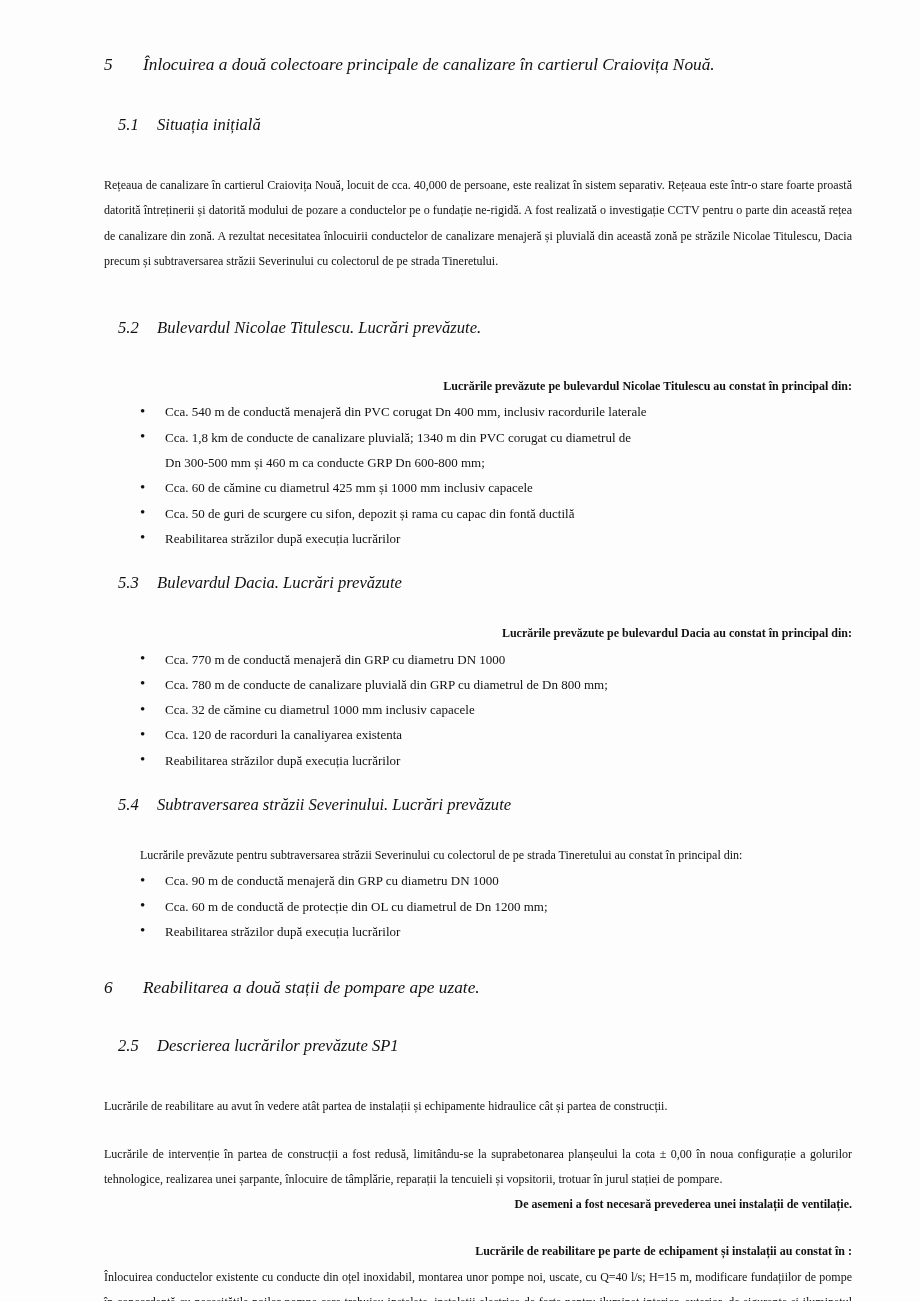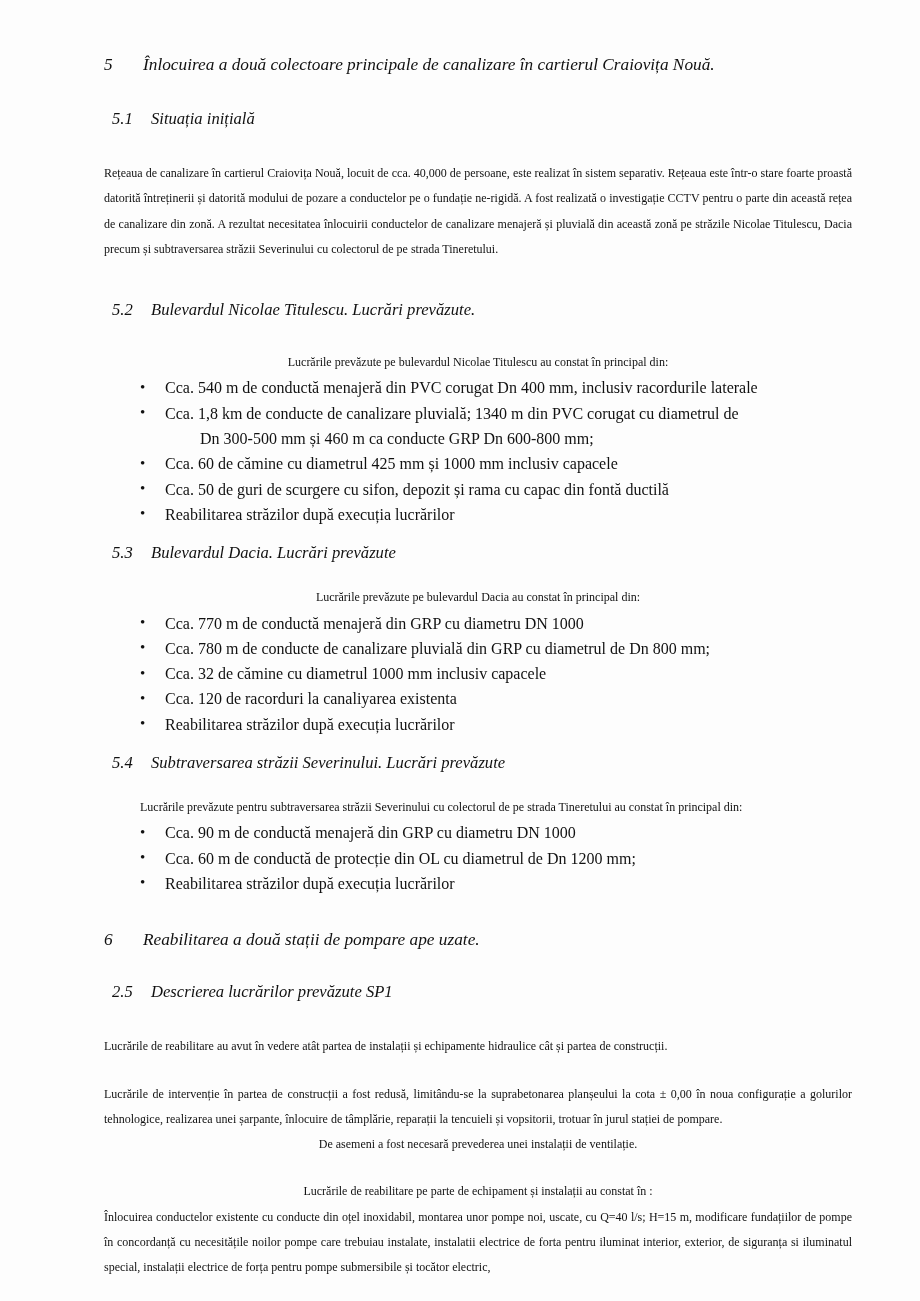--- a/index.html
+++ b/index.html
@@ -27,21 +27,21 @@
     align-items: baseline;
     font-style: italic;
     color: #111;
   }
   .h1 {
     font-size: 17.3px;
     margin: 0;
   }
   .h2 {
     font-size: 16.6px;
-    margin: 8px;
+    margin: 14px;
   }
   .h-num {
     flex: 0 0 auto;
     width: 39px;
     font-style: italic;
     text-decoration: none;
   }
   .h-text {
     text-underline-offset: 2.5px;
     text-decoration-thickness: 1px;
@@ -52,45 +52,46 @@
     line-height: 25.3px;
     text-align: justify;
     margin: 0;
     color: #111;
     hyphens: none;
   }
   p.indent-first {
     text-indent: 36px;
   }
   p.left {
-    text-align: center;
+    text-align: right;
+    font-weight: bold;
   }
   
   ul.bul {
     list-style: none;
     margin: 0;
     padding: 0;
   }
   ul.bul > li {
     position: relative;
-    font-size: 16px;
+    font-size: 13px;
     line-height: 25.3px;
     padding-left: 61px;
     text-align: left;
     color: #111;
   }
   ul.bul > li::before {
     content: "\2022";
     position: absolute;
     left: 36px;
     top: -0.5px;
     font-size: 15px;
   }
   li.wrap2 { text-align: justify; }
-  li.wrap2 > span.l2 { display: block; text-align: left; margin-left: 35px; }
+  li.wrap2 > span.l2 { display: block; text-align: left; }
   .sp-8  { height: 8px; }
   .sp-14 { height: 14px; }
   .sp-22 { height: 22px; }
   .sp-24 { height: 24px; }
   .sp-26 { height: 26px; }
   .sp-30 { height: 30px; }
   .sp-34 { height: 34px; }
   .lead-indent { margin-left: 36px; }
 </style>
 </head>

